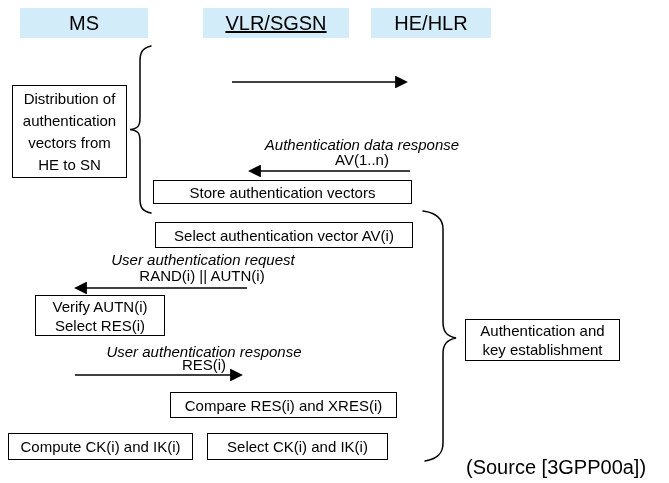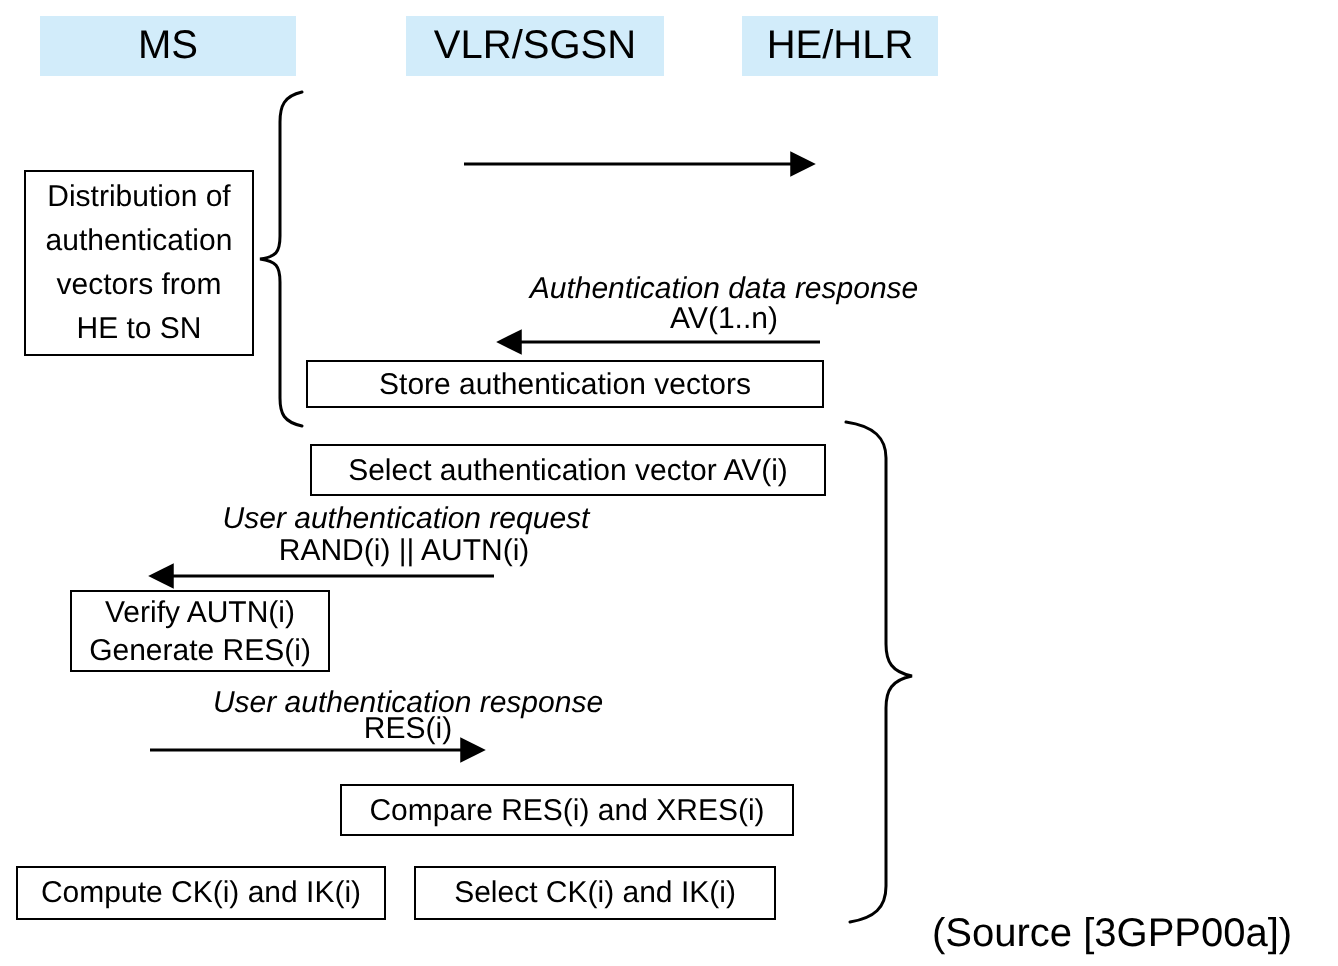--- a/index.html
+++ b/index.html
@@ -18,22 +18,22 @@
     position: absolute;
     top: 8px;
     height: 30px;
     background: var(--header-bg, #d2ecfa);
     display: flex;
     align-items: center;
     justify-content: center;
     font-size: 20px;
   }
   .hdr-ms  { left: 20px;  width: 128px; }
-  .hdr-vlr { left: 203px; width: 129px; }
-  .hdr-he  { left: 371px; width: 98px; }
+  .hdr-vlr { left: 203px; width: 146px; text-decoration: underline; }
+  .hdr-he  { left: 371px; width: 120px; }
 
   .box {
     position: absolute;
     border: 1.5px solid #000000;
     background: #ffffff;
     display: flex;
     flex-direction: column;
     align-items: center;
     justify-content: center;
     text-align: center;
@@ -135,31 +135,35 @@
   <div class="box box-store">
     <span class="ln">Store authentication vectors</span>
   </div>
 
   <div class="box box-select-av">
     <span class="ln">Select authentication vector AV(i)</span>
   </div>
 
   <div class="box box-verify">
     <span class="ln">Verify AUTN(i)</span>
-    <span class="ln">Generate RES(i)</span>
+    <span class="ln">Select RES(i)</span>
   </div>
 
   <div class="box box-compare">
     <span class="ln">Compare RES(i) and XRES(i)</span>
   </div>
 
   <div class="box box-select-ck">
     <span class="ln">Select CK(i) and IK(i)</span>
   </div>
 
   <div class="box box-compute-ck">
     <span class="ln">Compute CK(i) and IK(i)</span>
   </div>
 
+  <div class="box box-authkey">
+    <span class="ln">Authentication and</span>
+    <span class="ln">key establishment</span>
+  </div>
 
   <div class="source-note">(Source [3GPP00a])</div>
 
 </div>
 
 </body></html>

